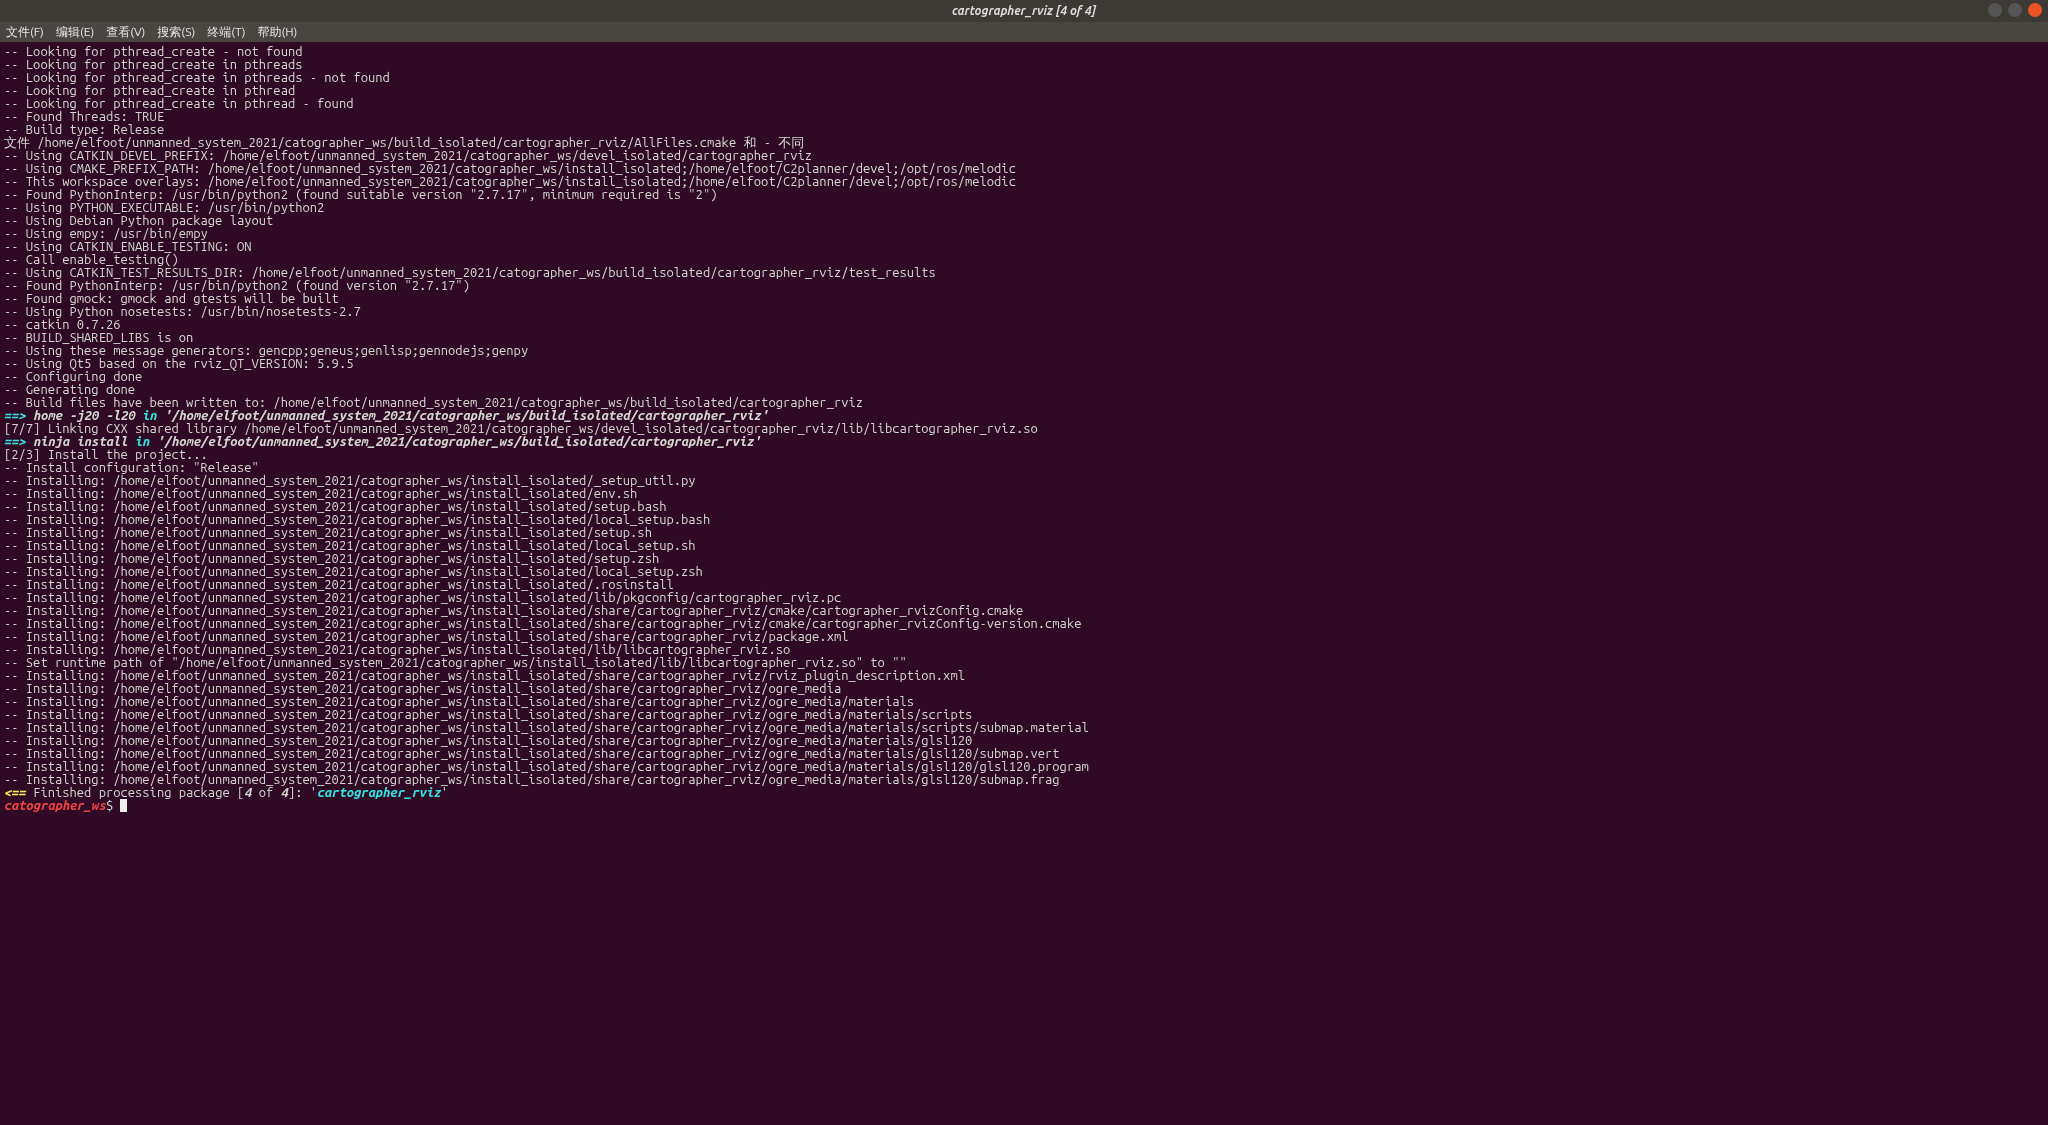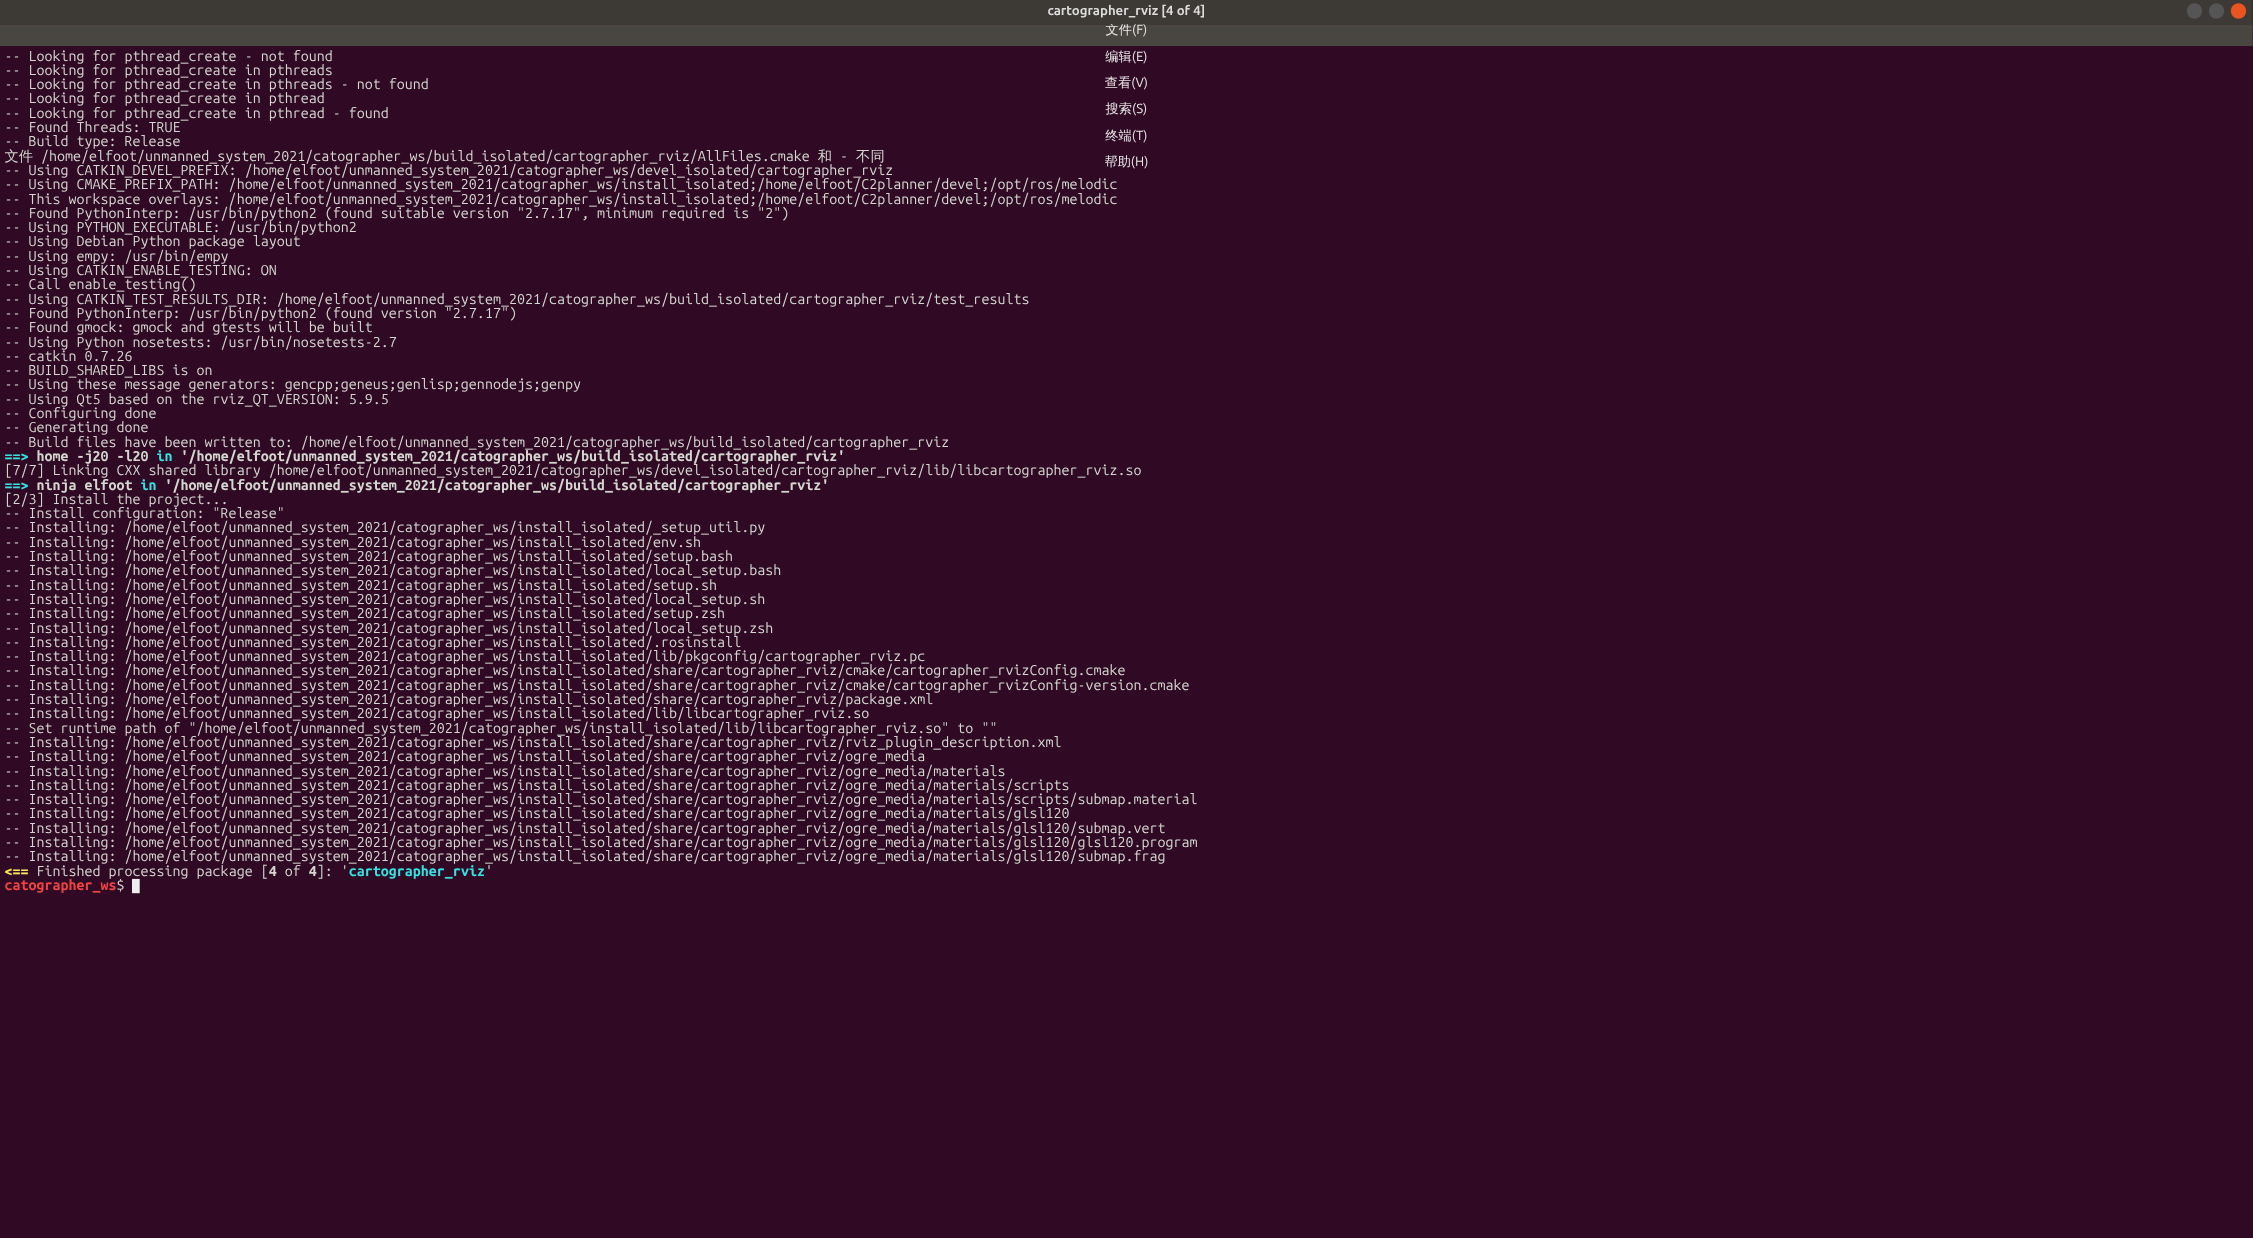--- a/index.html
+++ b/index.html
@@ -2,27 +2,27 @@
 <html><head>
 <meta charset="utf-8">
 <style>
   * { margin:0; padding:0; box-sizing:border-box; }
   html,body { width:2048px; height:1125px; overflow:hidden; background:#300a24; font-family:"Ubuntu Mono","DejaVu Sans Mono",monospace; }
   .titlebar { height:22px; background:#3d3935; display:flex; align-items:center; justify-content:center; position:relative; font:500 12px/1 "Ubuntu",sans-serif; color:#dcdcdc; }
   .titlebar .ctrls { position:absolute; right:6px; top:3px; display:flex; gap:6px; }
   .wc { width:14px; height:14px; border-radius:50%; display:inline-block; }
   .wc.min,.wc.max { background:#555555; }
   .wc.close { background:#e95420; }
-  .menubar { height:20px; background:#494541; display:flex; align-items:center; padding:0 6px; gap:12px; font:12px/1 "Ubuntu",sans-serif; color:#e6e6e6;flex-direction:column; }
+  .menubar { height:20px; background:#494541; display:flex; align-items:center; padding:0 6px; gap:12px; font:12px/1 "Ubuntu",sans-serif; color:#e6e6e6; }
   .menubar span { cursor:default; }
   .term { width:100%; height:calc(100% - 42px); background:#300a24; color:#d3d7cf; font-size:13px; line-height:13px; white-space:pre; padding:3px 4px 0; overflow:hidden; }
   .cyan  { color:#34e2e2; }
   .green { color:#ef4444; }
   .yellow{ color:#fce94f; }
-  .bold  { font-weight:bold; }
+  .bold  { font-weight:bold;font-style:italic; }
   .cursor { display:inline-block; width:7px; height:13px; background:#eeeeec; vertical-align:text-bottom; }
 </style>
 </head>
 <body>
 
 <div class="titlebar">
   <span class="bold">cartographer_rviz [4 of 4]</span>
   <div class="ctrls">
     <span class="wc min"></span>
     <span class="wc max"></span>
@@ -62,21 +62,21 @@
 -- Using Python nosetests: /usr/bin/nosetests-2.7
 -- catkin 0.7.26
 -- BUILD_SHARED_LIBS is on
 -- Using these message generators: gencpp;geneus;genlisp;gennodejs;genpy
 -- Using Qt5 based on the rviz_QT_VERSION: 5.9.5
 -- Configuring done
 -- Generating done
 -- Build files have been written to: /home/elfoot/unmanned_system_2021/catographer_ws/build_isolated/cartographer_rviz
 <span class="cyan bold">==&gt; </span><span class="bold">home -j20 -l20</span><span class="cyan bold"> in </span><span class="bold">'/home/elfoot/unmanned_system_2021/catographer_ws/build_isolated/cartographer_rviz'</span>
 [7/7] Linking CXX shared library /home/elfoot/unmanned_system_2021/catographer_ws/devel_isolated/cartographer_rviz/lib/libcartographer_rviz.so
-<span class="cyan bold">==&gt; </span><span class="bold">ninja elfoot</span><span class="cyan bold"> in </span><span class="bold">'/home/elfoot/unmanned_system_2021/catographer_ws/build_isolated/cartographer_rviz'</span>
+<span class="cyan bold">==&gt; </span><span class="bold">ninja install</span><span class="cyan bold"> in </span><span class="bold">'/home/elfoot/unmanned_system_2021/catographer_ws/build_isolated/cartographer_rviz'</span>
 [2/3] Install the project...
 -- Install configuration: "Release"
 -- Installing: /home/elfoot/unmanned_system_2021/catographer_ws/install_isolated/_setup_util.py
 -- Installing: /home/elfoot/unmanned_system_2021/catographer_ws/install_isolated/env.sh
 -- Installing: /home/elfoot/unmanned_system_2021/catographer_ws/install_isolated/setup.bash
 -- Installing: /home/elfoot/unmanned_system_2021/catographer_ws/install_isolated/local_setup.bash
 -- Installing: /home/elfoot/unmanned_system_2021/catographer_ws/install_isolated/setup.sh
 -- Installing: /home/elfoot/unmanned_system_2021/catographer_ws/install_isolated/local_setup.sh
 -- Installing: /home/elfoot/unmanned_system_2021/catographer_ws/install_isolated/setup.zsh
 -- Installing: /home/elfoot/unmanned_system_2021/catographer_ws/install_isolated/local_setup.zsh

